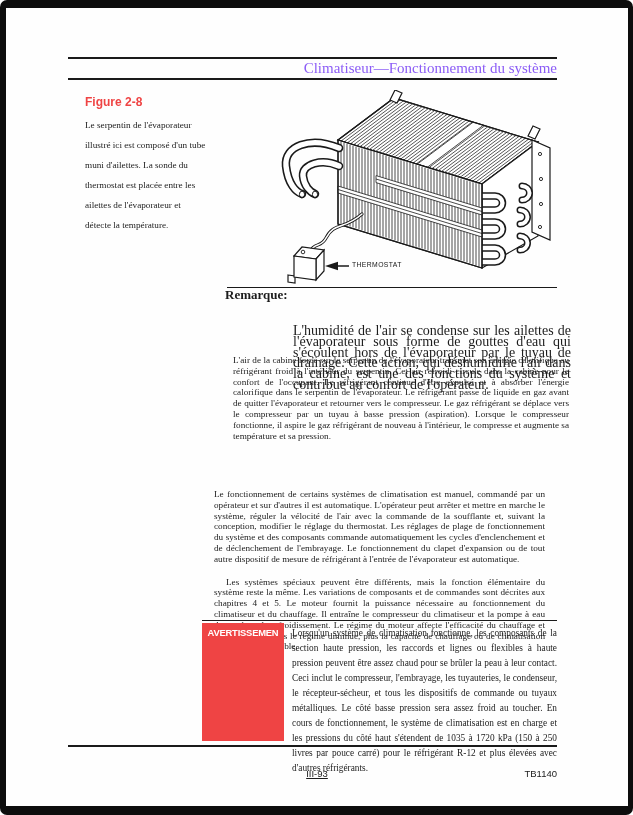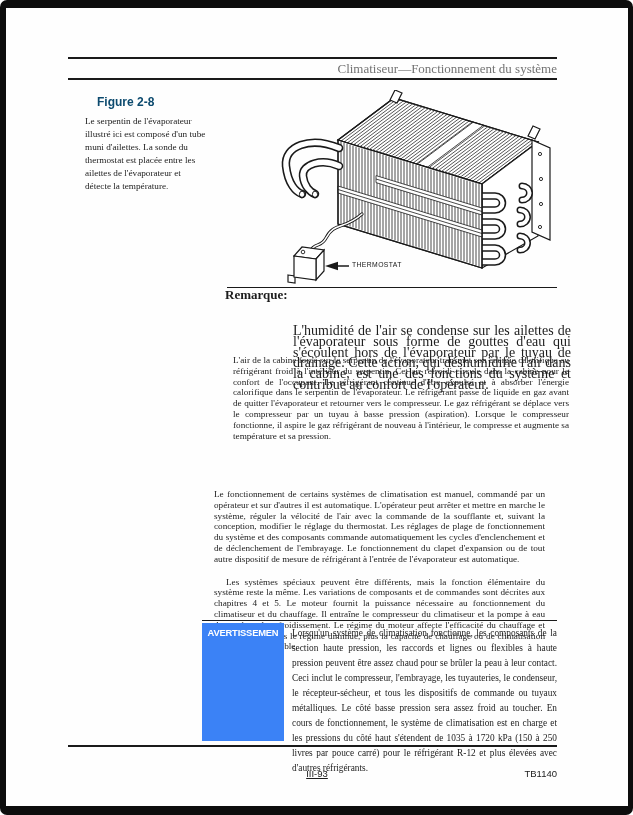--- a/index.html
+++ b/index.html
@@ -13,28 +13,28 @@
     background:#fefefe;
   }
   .abs{position:absolute;}
   .hrule{position:absolute;height:1.5px;background:#1a1a1a;}
 
   
   .rule-top1{left:62px;top:49px;width:489px;}
   .rule-top2{left:62px;top:70px;width:489px;}
   .header-title{
     left:62px;top:51px;width:489px;height:19px;line-height:19px;
-    text-align:right;font-size:13px;color:#737373;
+    text-align:right;font-size:15px;color:#8b5cf6;
   }
 
   
   .fig-title{left:79px;top:87px;font-family:"Liberation Sans",sans-serif;
-    font-weight:bold;font-size:12px;color:#0c4a6e;margin-left:12px;}
+    font-weight:bold;font-size:12px;color:#ef4444;}
   .fig-caption{left:79px;top:107px;width:122px;font-size:9.2px;
-    line-height:13px;color:#222;}
+    line-height:20px;color:#222;}
 
   
   .figure-area{left:270px;top:82px;width:292px;height:195px;}
   .figure-area svg{position:absolute;left:0;top:0;}
   .thermo-label{
     position:absolute;left:76px;top:171px;
     font-family:"Liberation Sans",sans-serif;font-size:6.8px;
     letter-spacing:0.4px;color:#151515;white-space:nowrap;
   }
   #fins line{stroke:#2b2b2b;stroke-width:0.85;}
@@ -53,21 +53,21 @@
   
   .para{margin:12px;font-size:9.2px;line-height:10.8px;text-align:justify;}
   .para1{left:215px;top:335px;width:336px;}
   .lower{left:196px;top:469px;width:355px;}
   .lower .para + .para{text-indent:12px;}
 
   
   .warning{left:196px;top:612px;width:355px;border-top:1.5px solid #1a1a1a;}
   .warning-label{
     position:absolute;left:0;top:1.5px;width:82px;height:118px;
-    background:#3b82f6;color:#ffffff;
+    background:#ef4444;color:#ffffff;
     font-family:"Liberation Sans",sans-serif;font-weight:bold;
     font-size:9.4px;letter-spacing:-0.2px;
     padding-top:4px;text-align:center;box-sizing:border-box;
   }
   .warning-text{
     margin-left:90px;width:265px;padding-top:5px;
     font-size:9.3px;line-height:15px;text-align:justify;
   }
 
   

